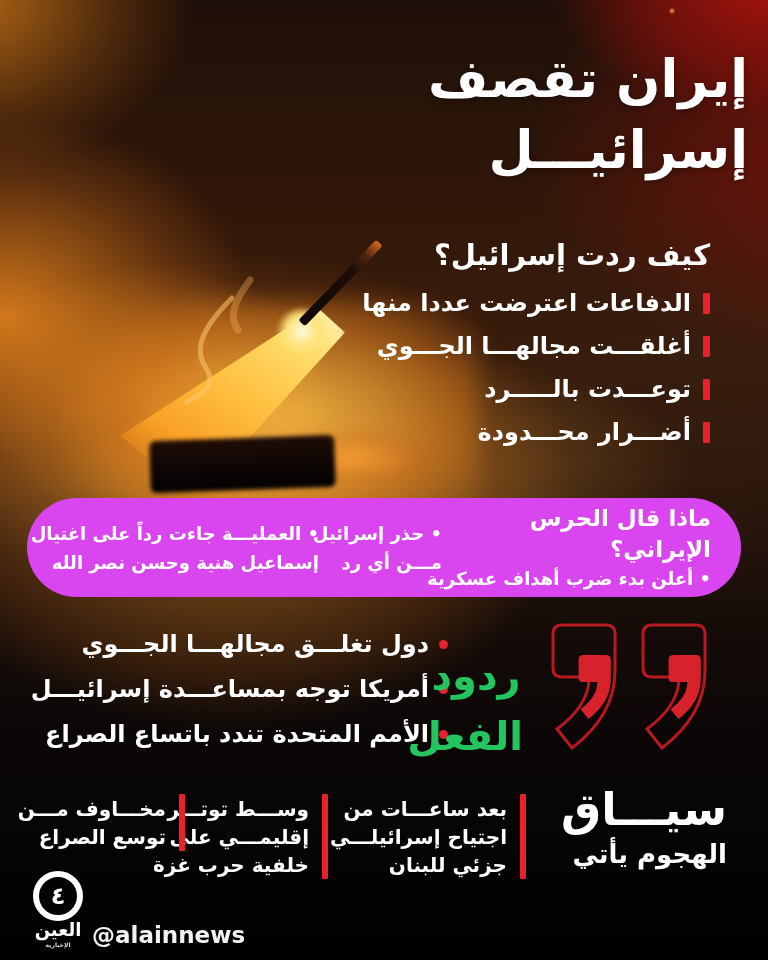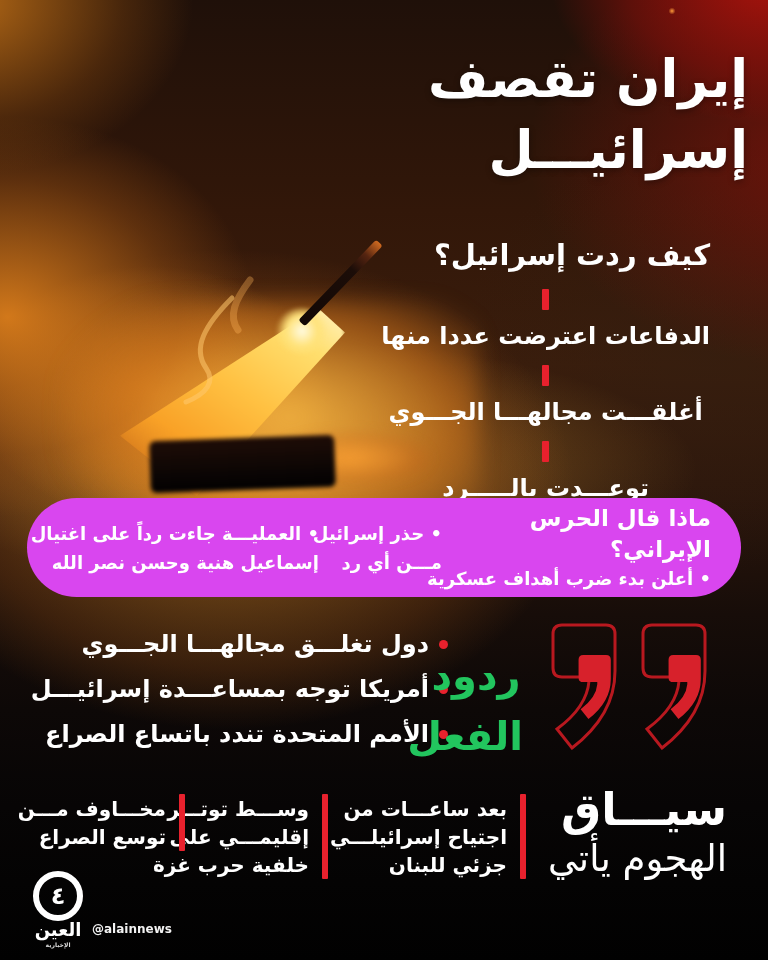--- a/index.html
+++ b/index.html
@@ -46,52 +46,52 @@
   
   .ar{direction:rtl;}
   .pre{white-space:pre;}
   .main-title{position:absolute;top:44px;right:20px;text-align:right;color:#fff;
     font-size:52px;font-weight:800;line-height:71px;text-shadow:0 2px 6px rgba(0,0,0,0.35);}
   .sub-title{position:absolute;top:66px;right:371px;text-align:right;color:#fff;
     font-size:33px;font-weight:800;line-height:60px;text-shadow:0 2px 5px rgba(0,0,0,0.4);}
   .response{position:absolute;top:238px;right:58px;}
   .response-heading{font-size:29px;font-weight:800;color:#fff;text-align:right;margin-bottom:17px;}
   .response-item{display:flex;direction:rtl;align-items:center;gap:12px;margin-bottom:15px;
-    font-size:24px;font-weight:700;color:#fff;flex-direction:column;}
+    font-size:24px;font-weight:700;color:#fff;}
   .red-bar{width:7px;height:21px;background:#e8212d;border-radius:1px;flex:none;}
   .irgc-box{position:absolute;left:27px;top:498px;width:714px;height:99px;border-radius:50px;
     background:#d946ef;display:flex;direction:rtl;align-items:center;justify-content:space-between;
     padding:0 30px 0 34px;box-sizing:border-box;color:#fff;overflow:hidden;}
   .irgc-col1{width:268px;text-align:right;}
   .irgc-heading{font-size:23px;font-weight:800;line-height:31px;}
   .irgc-point{font-size:18px;font-weight:700;line-height:28px;}
   .irgc-col2{width:122px;text-align:right;font-size:18px;font-weight:700;line-height:29px;}
   .irgc-col3{width:258px;text-align:right;font-size:18px;font-weight:700;line-height:29px;}
   .reactions-list{position:absolute;top:630px;right:320px;}
   .reaction-item{display:flex;direction:rtl;align-items:center;gap:10px;margin-bottom:17px;
     font-size:24px;font-weight:700;color:#fff;}
   .bullet-dot{width:9px;height:9px;border-radius:50%;background:#e8212d;flex:none;}
   .reactions-title{position:absolute;top:646px;right:245px;width:94px;text-align:center;
     color:#22c55e;font-size:40px;font-weight:800;line-height:60px;}
   .quote-graphic{position:absolute;top:621px;right:58px;width:160px;height:132px;}
   .context-title{position:absolute;top:783px;right:41px;text-align:right;color:#fff;}
   .context-title-big{font-size:45px;font-weight:800;line-height:54px;}
-  .context-title-small{font-size:37px;font-weight:400;line-height:34px;margin-top:5px;}
+  .context-title-small{font-size:26px;font-weight:700;line-height:34px;}
   .context-col{position:absolute;top:794px;display:flex;direction:rtl;gap:13px;align-items:stretch;}
   .context-col .red-bar{width:6px;height:auto;align-self:stretch;}
   .context-text{font-size:20px;font-weight:700;line-height:28px;color:#fff;text-align:right;padding-top:1px;}
   .ctx1{right:242px;} .ctx2{right:440px;} .ctx3{right:583px;}
   .logo-circle{position:absolute;left:33px;top:871px;width:50px;height:50px;border:6px solid #fff;
     border-radius:50%;box-sizing:border-box;display:flex;align-items:center;justify-content:center;}
   .logo-glyph{color:#fff;font-size:24px;font-weight:800;line-height:1;direction:rtl;}
   .logo-word{position:absolute;left:30px;top:920px;width:56px;text-align:center;color:#fff;
     font-size:18px;font-weight:800;line-height:20px;}
   .logo-sub{position:absolute;left:30px;top:941px;width:56px;text-align:center;color:#fff;
     font-size:6px;font-weight:700;opacity:0.85;}
-  .handle{position:absolute;left:92px;top:922px;color:#f2f2f2;font-size:12px;font-weight:600;direction:ltr;}
+  .handle{position:absolute;left:92px;top:922px;color:#f2f2f2;font-size:23px;font-weight:600;direction:ltr;}
 </style>
 </head>
 <body>
 
 <div class="canvas">
 
   <div class="bg"></div>
   <div class="flame-glow"></div>
   <div class="flame-cone"></div>
   <div class="flame-tip"></div>

